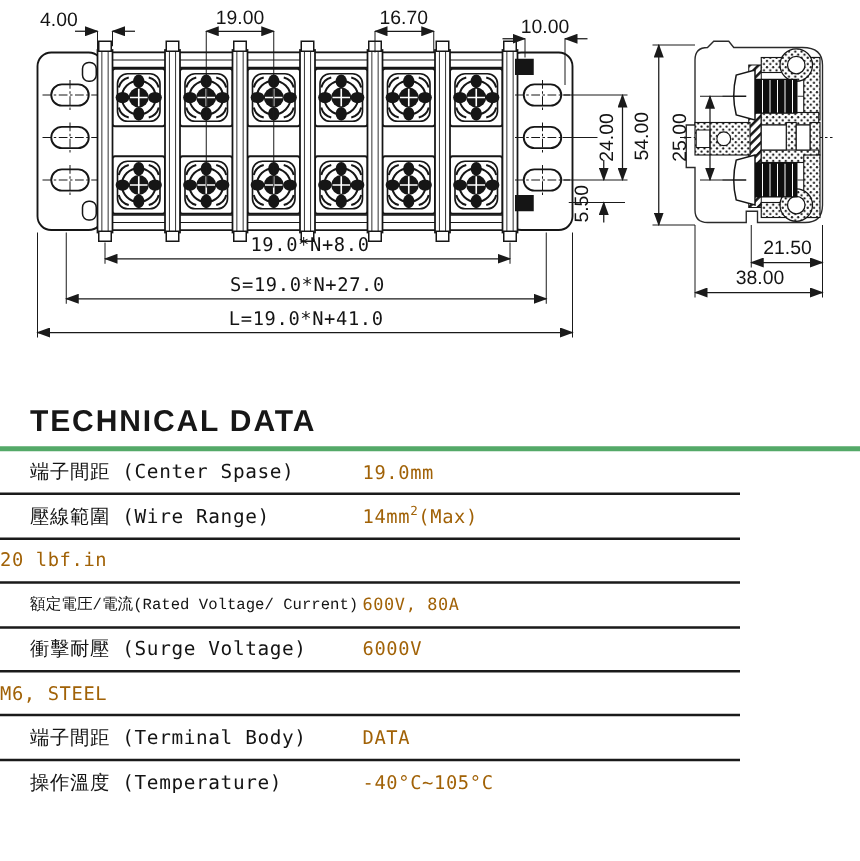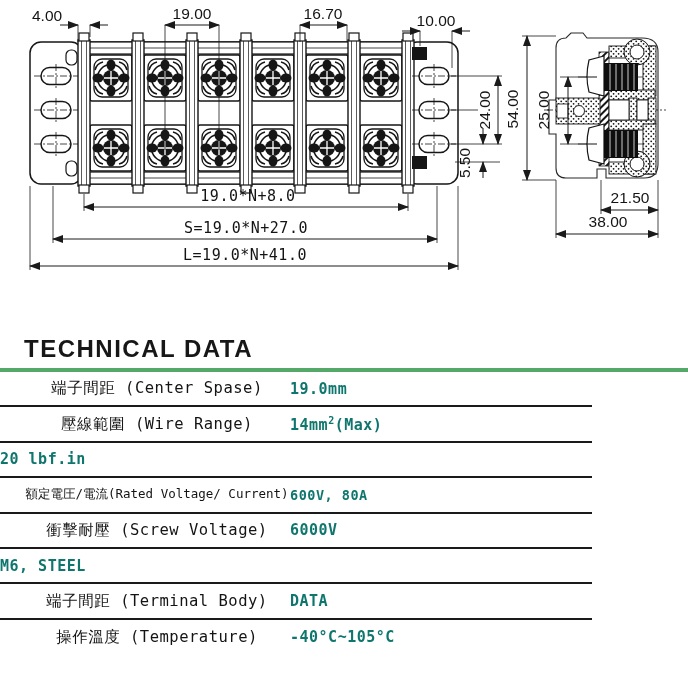--- a/index.html
+++ b/index.html
@@ -6,44 +6,44 @@
   * { box-sizing:border-box; }
   html,body { margin:0; padding:0; }
   body {
     width:688px; height:689px; background:#ffffff; overflow:hidden;
     font-family:"Liberation Sans", sans-serif; color:var(--ink);
   }
   svg text { user-select:none; }
   .dim  { font-family:"Liberation Sans", sans-serif; font-size:15.5px; fill:#141414; }
   .fml  { font-family:"DejaVu Sans Mono", monospace; font-size:15px; fill:#141414; letter-spacing:0.5px; }
 
-  .tech { margin-top:18px; }
+  .tech { margin-top:6px; }
   .tech h1 {
     margin:0; padding:8px 0 5px 24px;
     font-size:24px; font-weight:700; letter-spacing:1.5px; color:#171717;
     font-family:"Liberation Sans", sans-serif;
   }
   .accent-line { height:4px; background:var(--accent); }
-  .rows { width:592px;text-align:center; }
+  .rows { width:592px; }
   .row {
     display:flex; align-items:center; height:35.4px;
     border-bottom:2px solid #1a1a1a;
   }
   .row:last-child { border-bottom:none; }
   .lab {
     flex:0 0 290px; padding-left:24px;
     font-family:"DejaVu Sans Mono","DejaVu Sans", monospace, sans-serif;
     font-size:15.5px; letter-spacing:0.5px; color:#141414; white-space:nowrap;
   }
   .val {
     font-family:"DejaVu Sans Mono","DejaVu Sans", monospace, sans-serif;
-    font-size:15px; letter-spacing:0.5px; color:#0f766e; white-space:nowrap;font-weight:bold;
+    font-size:15px; letter-spacing:0.5px; color:#a16207; white-space:nowrap;
   }
   .val sup { font-size:10px; }
-  .row.small .lab { font-size:12.5px; letter-spacing:0px; }
+  .row.small .lab { font-size:12.5px; letter-spacing:0px;font-family:Liberation Mono, monospace; }
   .row.small .val { font-size:13.5px; }
 </style>
 </head>
 <body>
 
 
 
 <svg width="688" height="305" viewBox="0 0 688 305">
   <defs>
     <marker id="ae" markerWidth="11" markerHeight="8" refX="10" refY="4" orient="auto" markerUnits="userSpaceOnUse">
@@ -286,21 +286,21 @@
         <span class="val"><span>14mm</span><sup>2</sup><span>(Max)</span></span>
       </div>
       <div class="row">
         <span class="val">20 lbf.in</span>
       </div>
       <div class="row small">
         <span class="lab">額定電圧/電流(Rated Voltage/ Current)</span>
         <span class="val">600V, 80A</span>
       </div>
       <div class="row">
-        <span class="lab">衝擊耐壓 (Screw Voltage)</span>
+        <span class="lab">衝擊耐壓 (Surge Voltage)</span>
         <span class="val">6000V</span>
       </div>
       <div class="row">
         <span class="val">M6, STEEL</span>
       </div>
       <div class="row">
         <span class="lab">端子間距 (Terminal Body)</span>
         <span class="val">DATA</span>
       </div>
       <div class="row">

